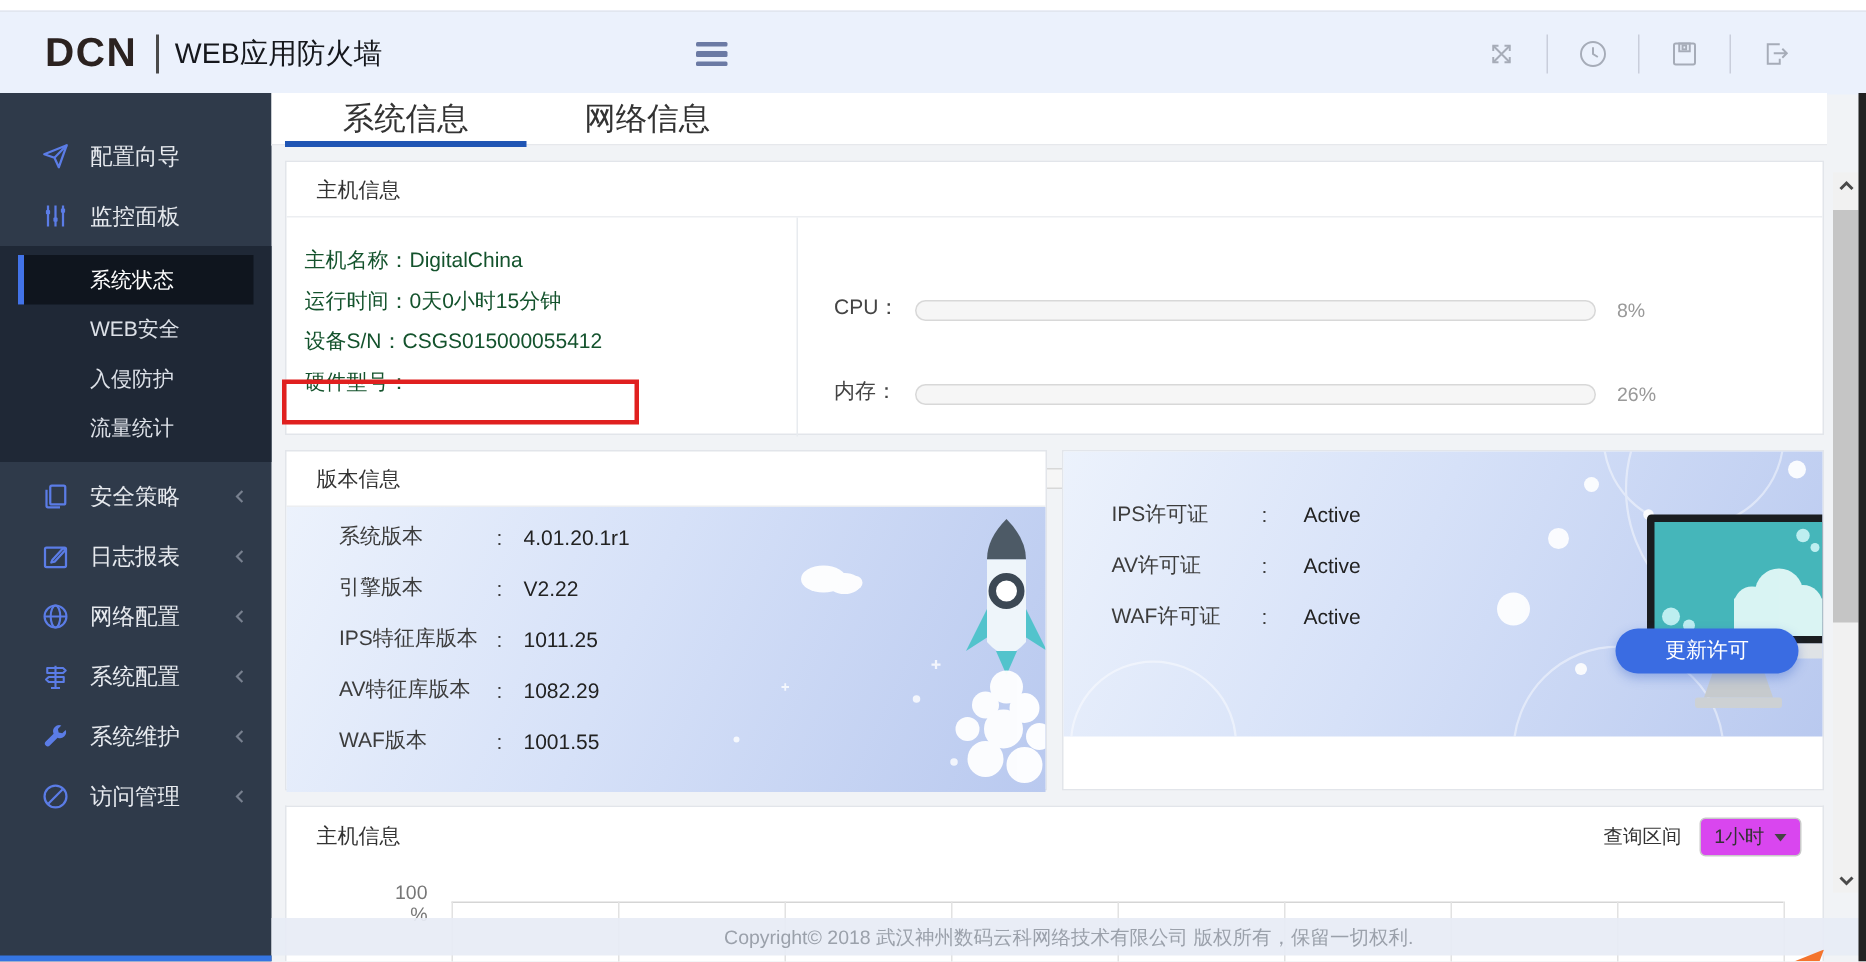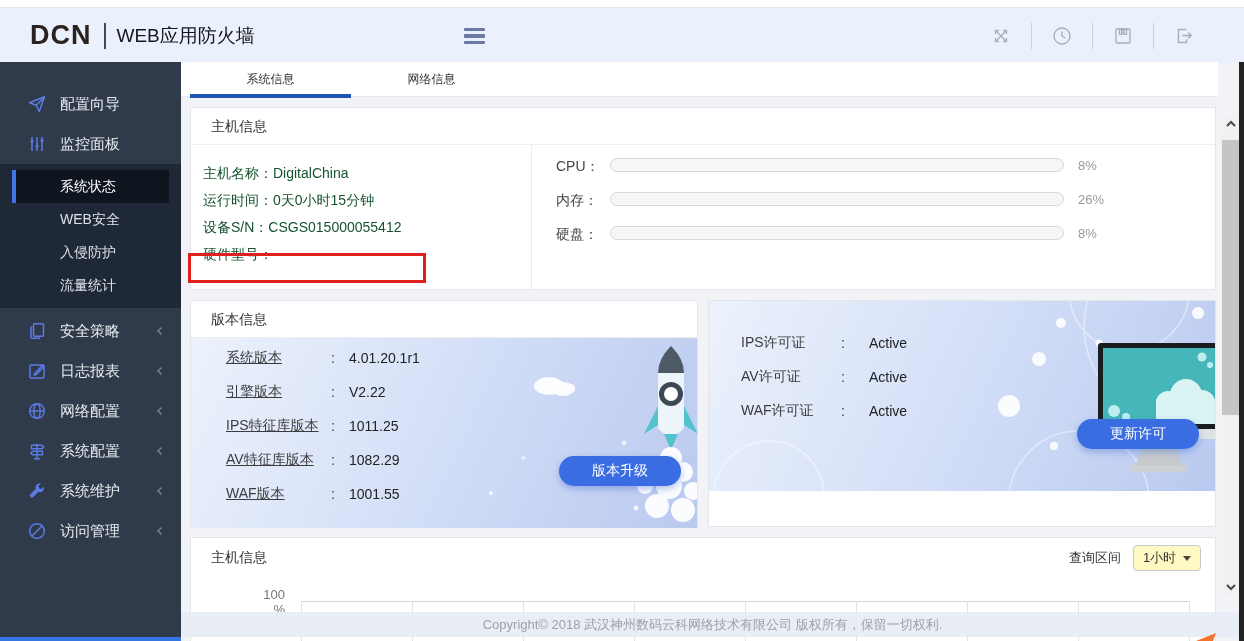--- a/index.html
+++ b/index.html
@@ -27,57 +27,57 @@
   .nav-item:first-child{margin-top:22px;}
   .nav-icon{width:20px;height:20px;margin-right:13px;color:#5b7ce6;flex:none;}
   .nav-chevron{position:absolute;right:13px;top:50%;margin-top:-8px;width:16px;height:16px;color:#78808f;}
   .subnav{background:#1f2836;padding:6px 12px;}
   .subnav-item{height:33px;line-height:33px;padding-left:48px;font-size:14px;color:#dde1e8;cursor:pointer;}
   .subnav-item.active{background:#0f151e;border-left:4px solid #4273e8;padding-left:44px;color:#ffffff;}
   .gap3{height:3px;}
   .sidebar-bottom-strip{position:absolute;left:0;top:637px;width:181px;height:4px;background:#3575e2;z-index:60;}
   
   .tabbar{position:absolute;left:181px;top:62px;width:1037px;height:35px;background:#fff;border-bottom:1px solid #e6e8ec;display:flex;padding-left:9px;box-sizing:border-box;}
-  .tab{width:161px;text-align:center;line-height:35px;font-size:12px;color:#333;position:relative;cursor:pointer;}
+  .tab{width:161px;text-align:center;line-height:35px;font-size:21px;color:#333;position:relative;cursor:pointer;}
   .tab-underline{position:absolute;left:0;right:0;bottom:-2px;height:4px;background:#2055b4;}
   
   .card{position:absolute;background:#fff;border:1px solid #e2e5ea;box-sizing:border-box;}
   .card-head{height:36px;line-height:36px;padding-left:20px;font-size:14px;color:#333;border-bottom:1px solid #eceef1;position:relative;}
   
   #card-host{left:190px;top:107px;width:1026px;height:183px;}
   .host-body{display:flex;height:146px;}
   .host-fields{width:341px;border-right:1px solid #e8ebef;padding:15px 0 0 12px;box-sizing:border-box;position:relative;}
   .field-row{height:27px;line-height:27px;font-size:14px;color:#14532d;white-space:nowrap;}
   .sn-highlight{position:absolute;left:-3px;top:108px;width:238px;height:30px;border:3px solid #e0201f;box-sizing:border-box;pointer-events:none;}
   .host-metrics{flex:1;padding-top:13px;}
-  .metric-row{display:flex;align-items:flex-start;height:34px;padding-left:24px;}
+  .metric-row{display:flex;align-items:flex-end;height:34px;padding-left:24px;margin-top:22px;}
   .m-label{width:54px;font-size:14px;color:#444;}
   .track{width:452px;height:12px;background:#f6f6f6;border:1px solid #d8d8d8;border-radius:7px;}
   .fill{height:100%;background:#8ac161;border-radius:6px;}
   .m-pct{margin-left:14px;font-size:13px;color:#999;}
   
   #card-version{left:190px;top:300px;width:508px;height:227px;}
   #card-license{left:708px;top:300px;width:508px;height:227px;}
   .deco-body{position:relative;height:190px;background:linear-gradient(115deg,#ecf2fc 0%,#d6e1f8 45%,#b9c9ef 100%);overflow:hidden;}
   .kv-rows{position:relative;z-index:2;}
   .kv-row{height:34px;display:flex;align-items:center;font-size:14px;}
   #card-version .kv-rows{padding:3px 0 0 35px;}
-  #card-version .kv-label{width:105px;color:#3c3c3c;text-decoration:underline;}
+  #card-version .kv-label{width:105px;color:#3c3c3c;}
   #card-version .kv-colon{width:18px;color:#3c3c3c;}
   #card-license .kv-rows{padding:25px 0 0 32px;}
   #card-license .kv-label{width:100px;color:#3c3c3c;}
   #card-license .kv-colon{width:28px;color:#3c3c3c;}
   .kv-value{color:#222;}
   .pill-btn{position:absolute;z-index:3;left:368px;top:118px;width:122px;height:30px;border:none;border-radius:16px;background:#3a6ce2;color:#fff;font-size:14px;cursor:pointer;box-shadow:0 3px 7px rgba(40,90,200,.35);font-family:inherit;}
   .deco-svg{position:absolute;left:0;top:0;z-index:1;}
   
   #card-chart{left:190px;top:537px;width:1026px;height:104px;border-bottom:none;}
   .chart-head{height:40px;display:flex;align-items:center;padding:0 14px 0 20px;font-size:14px;color:#333;justify-content:space-between;}
   .range-group{display:flex;align-items:center;font-size:13px;color:#333;}
-  .range-select{margin-left:12px;width:66px;height:24px;border:1px solid #c9c9c9;border-radius:4px;background:#fef9c3;display:flex;align-items:center;justify-content:center;gap:7px;font-size:13px;color:#333;cursor:pointer;}
+  .range-select{margin-left:12px;width:66px;height:24px;border:1px solid #c9c9c9;border-radius:4px;background:#d946ef;display:flex;align-items:center;justify-content:center;gap:7px;font-size:13px;color:#333;cursor:pointer;}
   .dd-arrow{width:0;height:0;border-left:4.5px solid transparent;border-right:4.5px solid transparent;border-top:5.5px solid #444;}
   .chart-area{position:relative;height:64px;}
   .y-tick{position:absolute;left:60px;top:9px;width:34px;text-align:right;font-size:13px;color:#777;}
   .axis-line{position:absolute;left:110px;top:23px;width:888px;height:1px;background:#d5d5d5;}
   .gridline{position:absolute;top:23px;width:1px;height:41px;background:#e2e2e2;}
   
   .footer{position:absolute;left:181px;top:612px;width:1063px;height:25px;background:rgba(231,236,245,0.93);display:flex;align-items:center;justify-content:center;z-index:50;}
   .footer span{font-size:13px;color:#9ba1ab;}
   .flame{position:absolute;left:1196px;top:633px;width:20px;height:8px;background:#f4742d;clip-path:polygon(0 100%,100% 0,85% 100%);z-index:55;}
   
@@ -362,21 +362,20 @@
         <span class="kv-label">AV特征库版本</span>
           <span class="kv-colon">:</span>
           <span class="kv-value">1082.29</span>
       </div>
       <div class="kv-row">
         <span class="kv-label">WAF版本</span>
           <span class="kv-colon">:</span>
           <span class="kv-value">1001.55</span>
       </div>
     </div>
-    <button class="pill-btn">版本升级</button>
   </div>
 </div>
 
 <div class="card" id="card-license">
   <div class="deco-body">
     <svg class="deco-svg" width="506" height="190" viewBox="0 0 506 190">
       <g fill="none" stroke="#ffffff" opacity="0.45" stroke-width="1.5">
         <circle cx="420" cy="-10" r="60"></circle>
           <circle cx="470" cy="25" r="95"></circle>
           <circle cx="60" cy="195" r="55"></circle>

